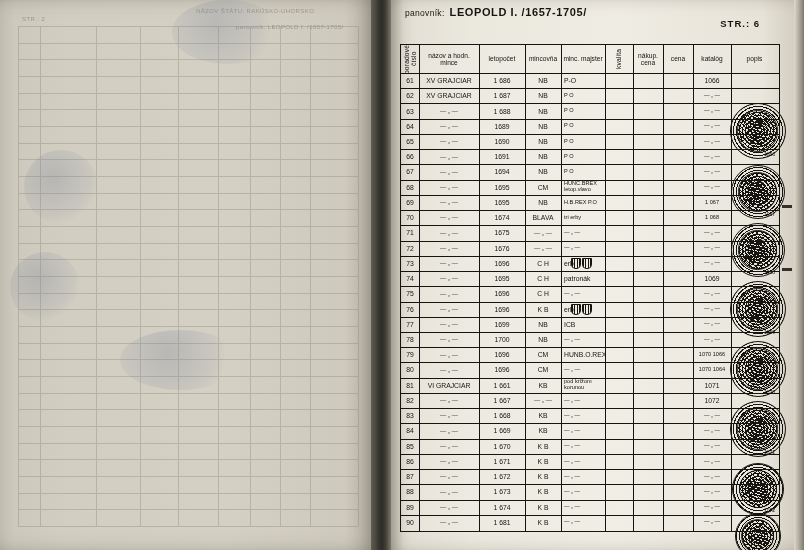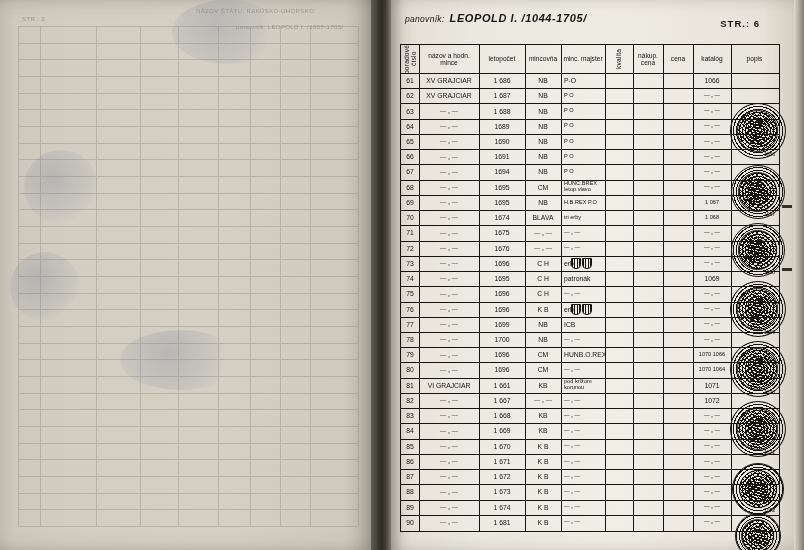--- a/index.html
+++ b/index.html
@@ -170,23 +170,23 @@
     <div class="ghost-blot" style="left:172px;top:0px;width:110px;height:64px;"></div>
     <div class="ghost-blot" style="left:120px;top:330px;width:120px;height:60px;"></div>
   </div>
 
   <div id="gutter"></div>
 
   <div class="page" id="right-page">
     <div id="right-edge"></div>
 
     <div id="hdr">
-      <div class="hdr-row" style="margin-top:6px;font-style:italic;">
+      <div class="hdr-row" style="margin-top:0;">
         <span class="hdr-lbl">panovník:</span>
-        <span class="hdr-val small">LEOPOLD I.  /1044-1705/</span>
+        <span class="hdr-val small">LEOPOLD I.  /1657-1705/</span>
       </div>
       <div id="page-no">STR.: 6</div>
     </div>
 
     <div id="tbl">
       <div id="head-sep"></div>
       <div id="cols">
           <div class="col" style="left: 18px;"></div>
           <div class="col" style="left: 78px;"></div>
           <div class="col" style="left: 124px;"></div>

